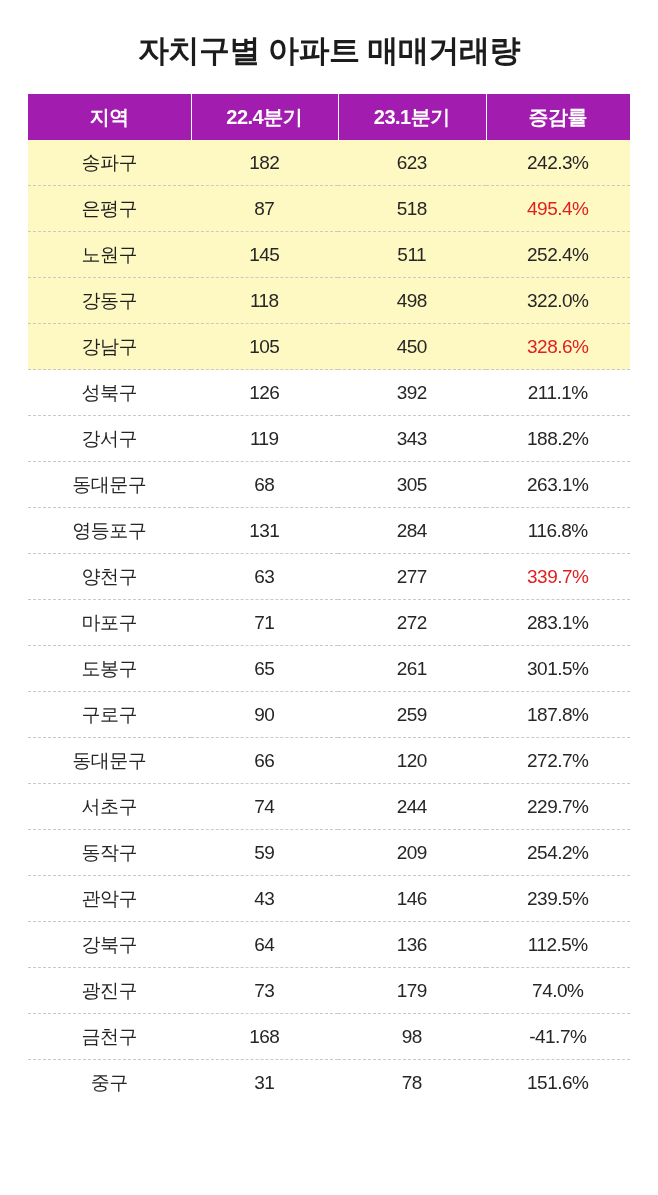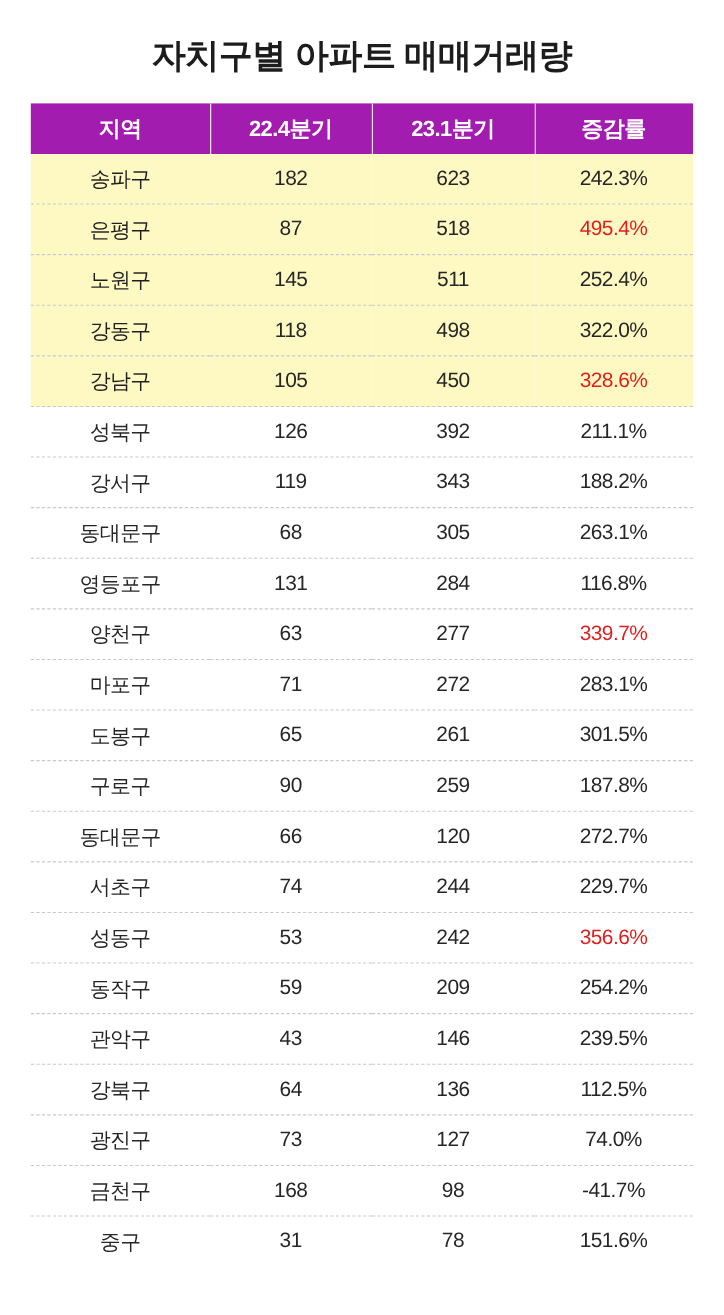--- a/index.html
+++ b/index.html
@@ -179,47 +179,41 @@
           <td>120</td>
           <td class="rate">272.7%</td>
         </tr>
         <tr>
           <td class="region">서초구</td>
           <td>74</td>
           <td>244</td>
           <td class="rate">229.7%</td>
         </tr>
         <tr>
-          <td class="region">성동구</td>
-          <td>53</td>
-          <td>242</td>
-          <td class="rate red">356.6%</td>
-        </tr>
-        <tr>
           <td class="region">동작구</td>
           <td>59</td>
           <td>209</td>
           <td class="rate">254.2%</td>
         </tr>
         <tr>
           <td class="region">관악구</td>
           <td>43</td>
           <td>146</td>
           <td class="rate">239.5%</td>
         </tr>
         <tr>
           <td class="region">강북구</td>
           <td>64</td>
           <td>136</td>
           <td class="rate">112.5%</td>
         </tr>
         <tr>
           <td class="region">광진구</td>
           <td>73</td>
-          <td>127</td>
+          <td>179</td>
           <td class="rate">74.0%</td>
         </tr>
         <tr>
           <td class="region">금천구</td>
           <td>168</td>
           <td>98</td>
           <td class="rate">-41.7%</td>
         </tr>
         <tr>
           <td class="region">중구</td>

